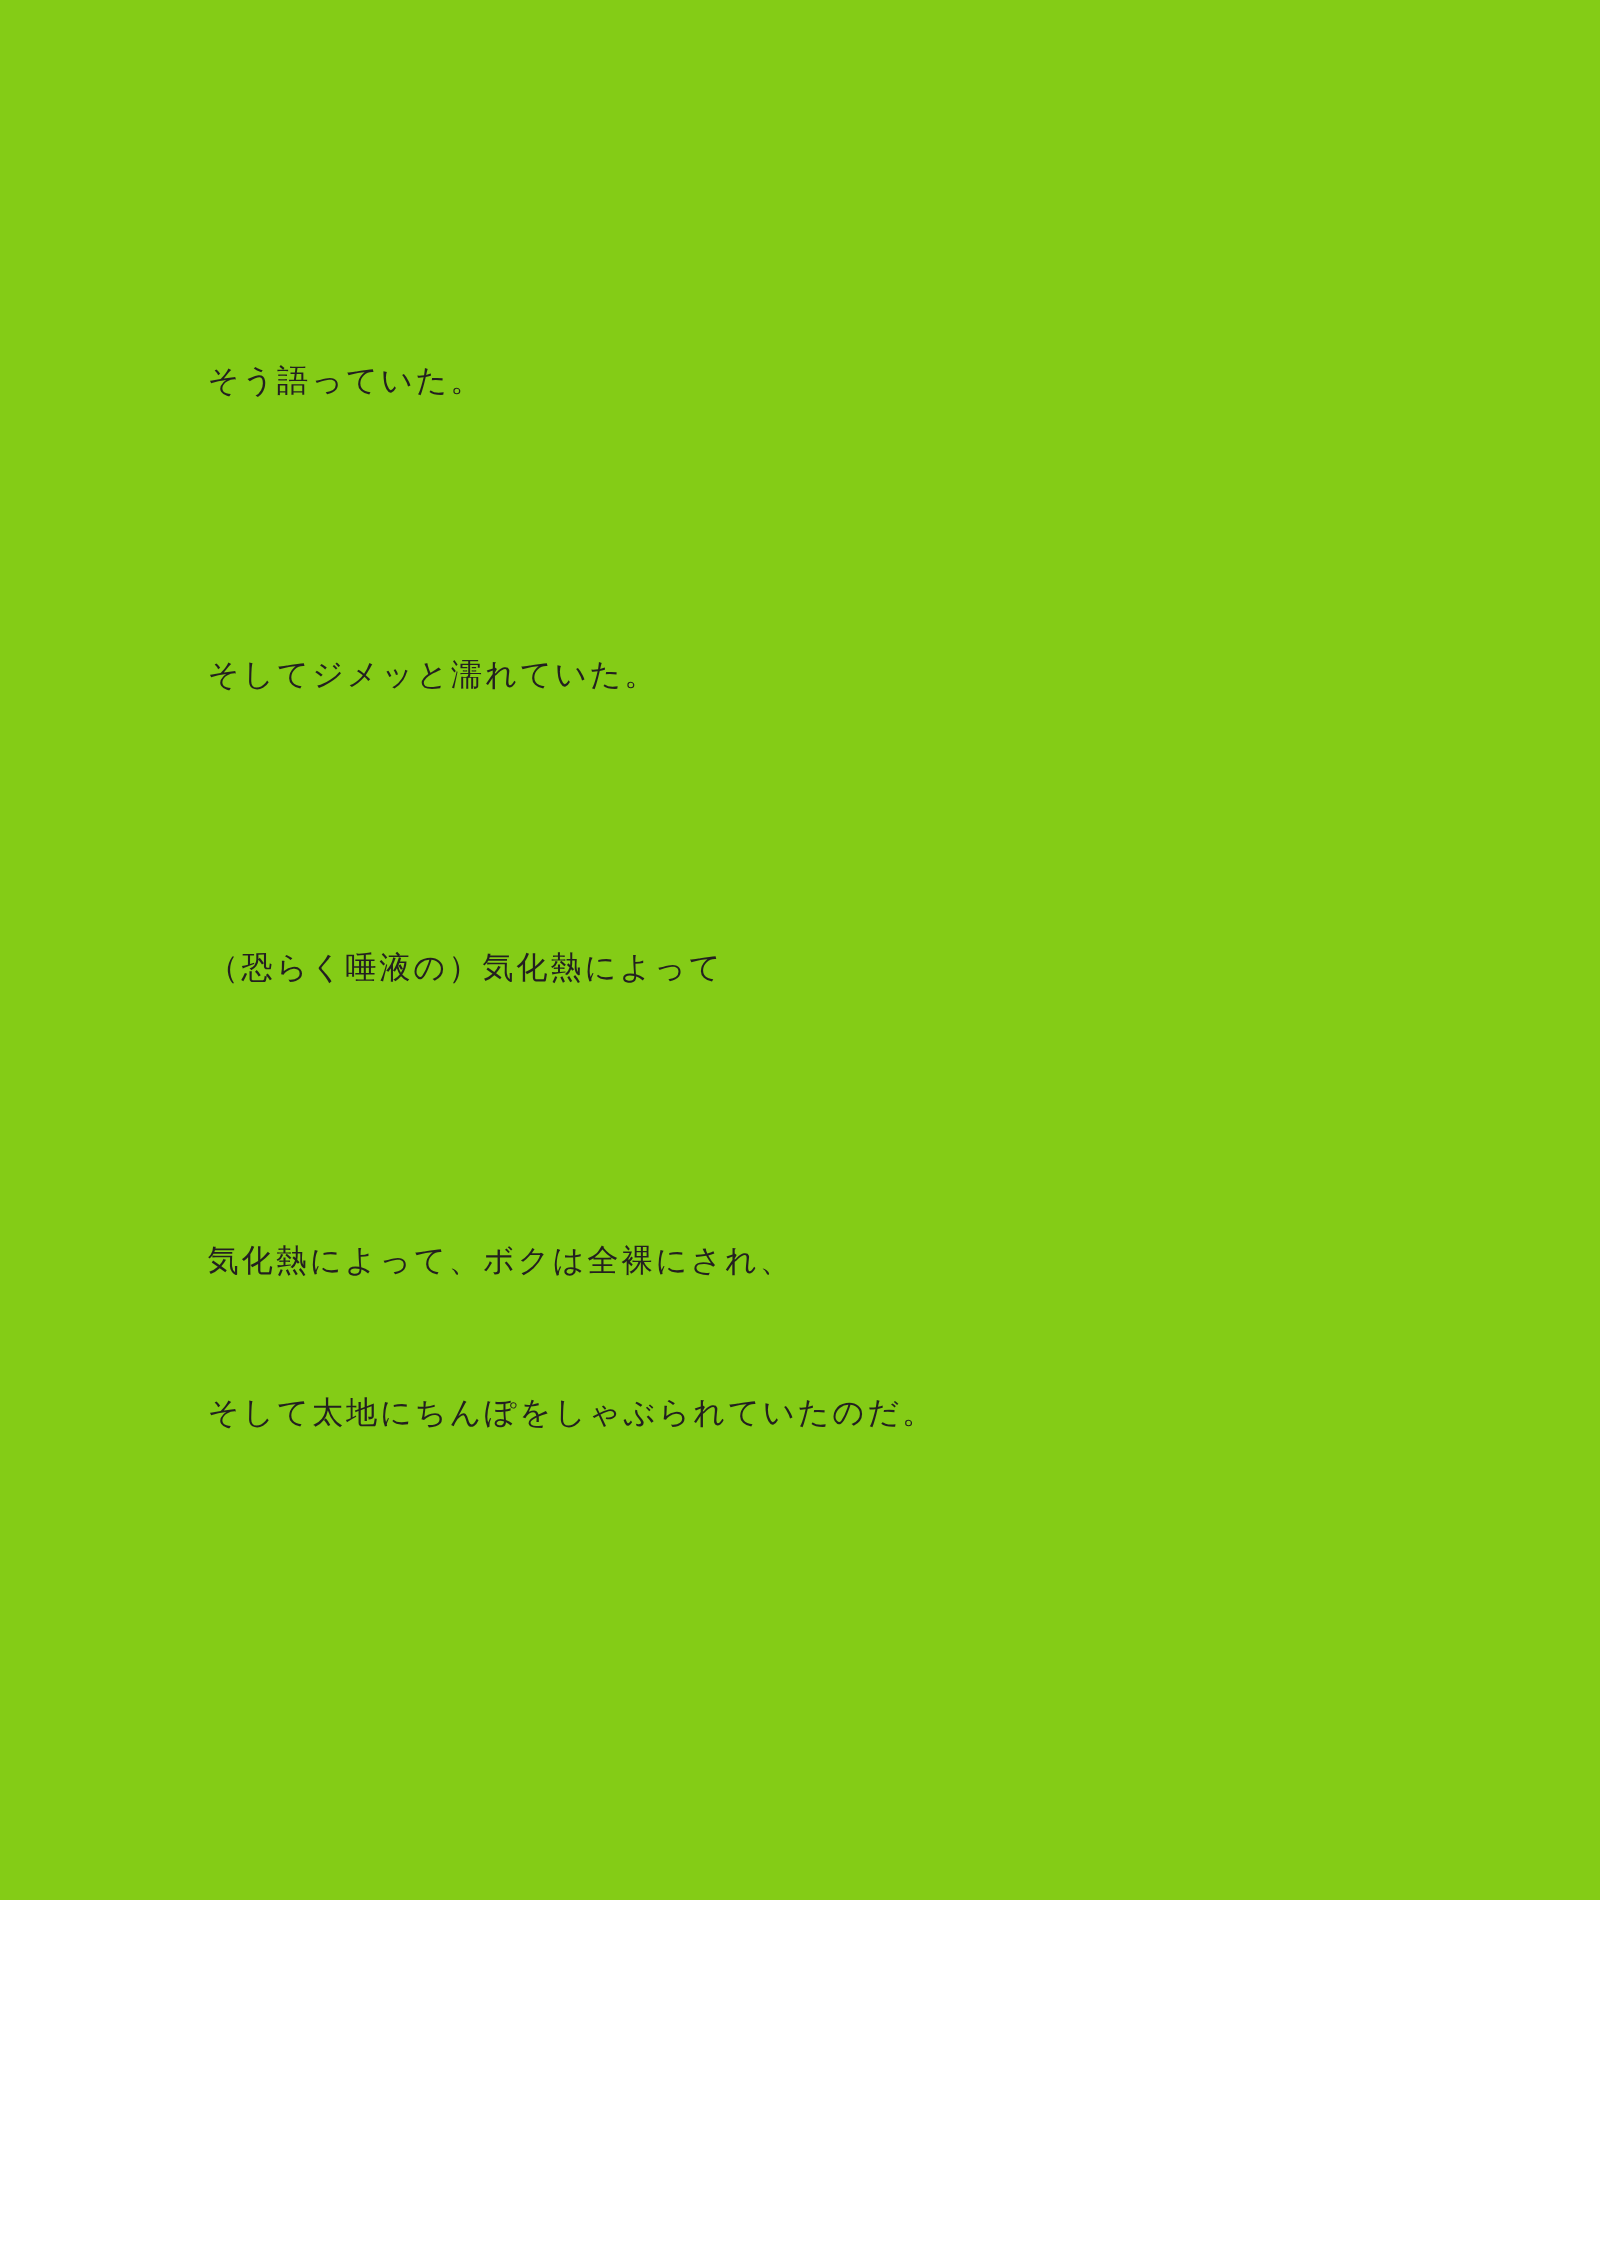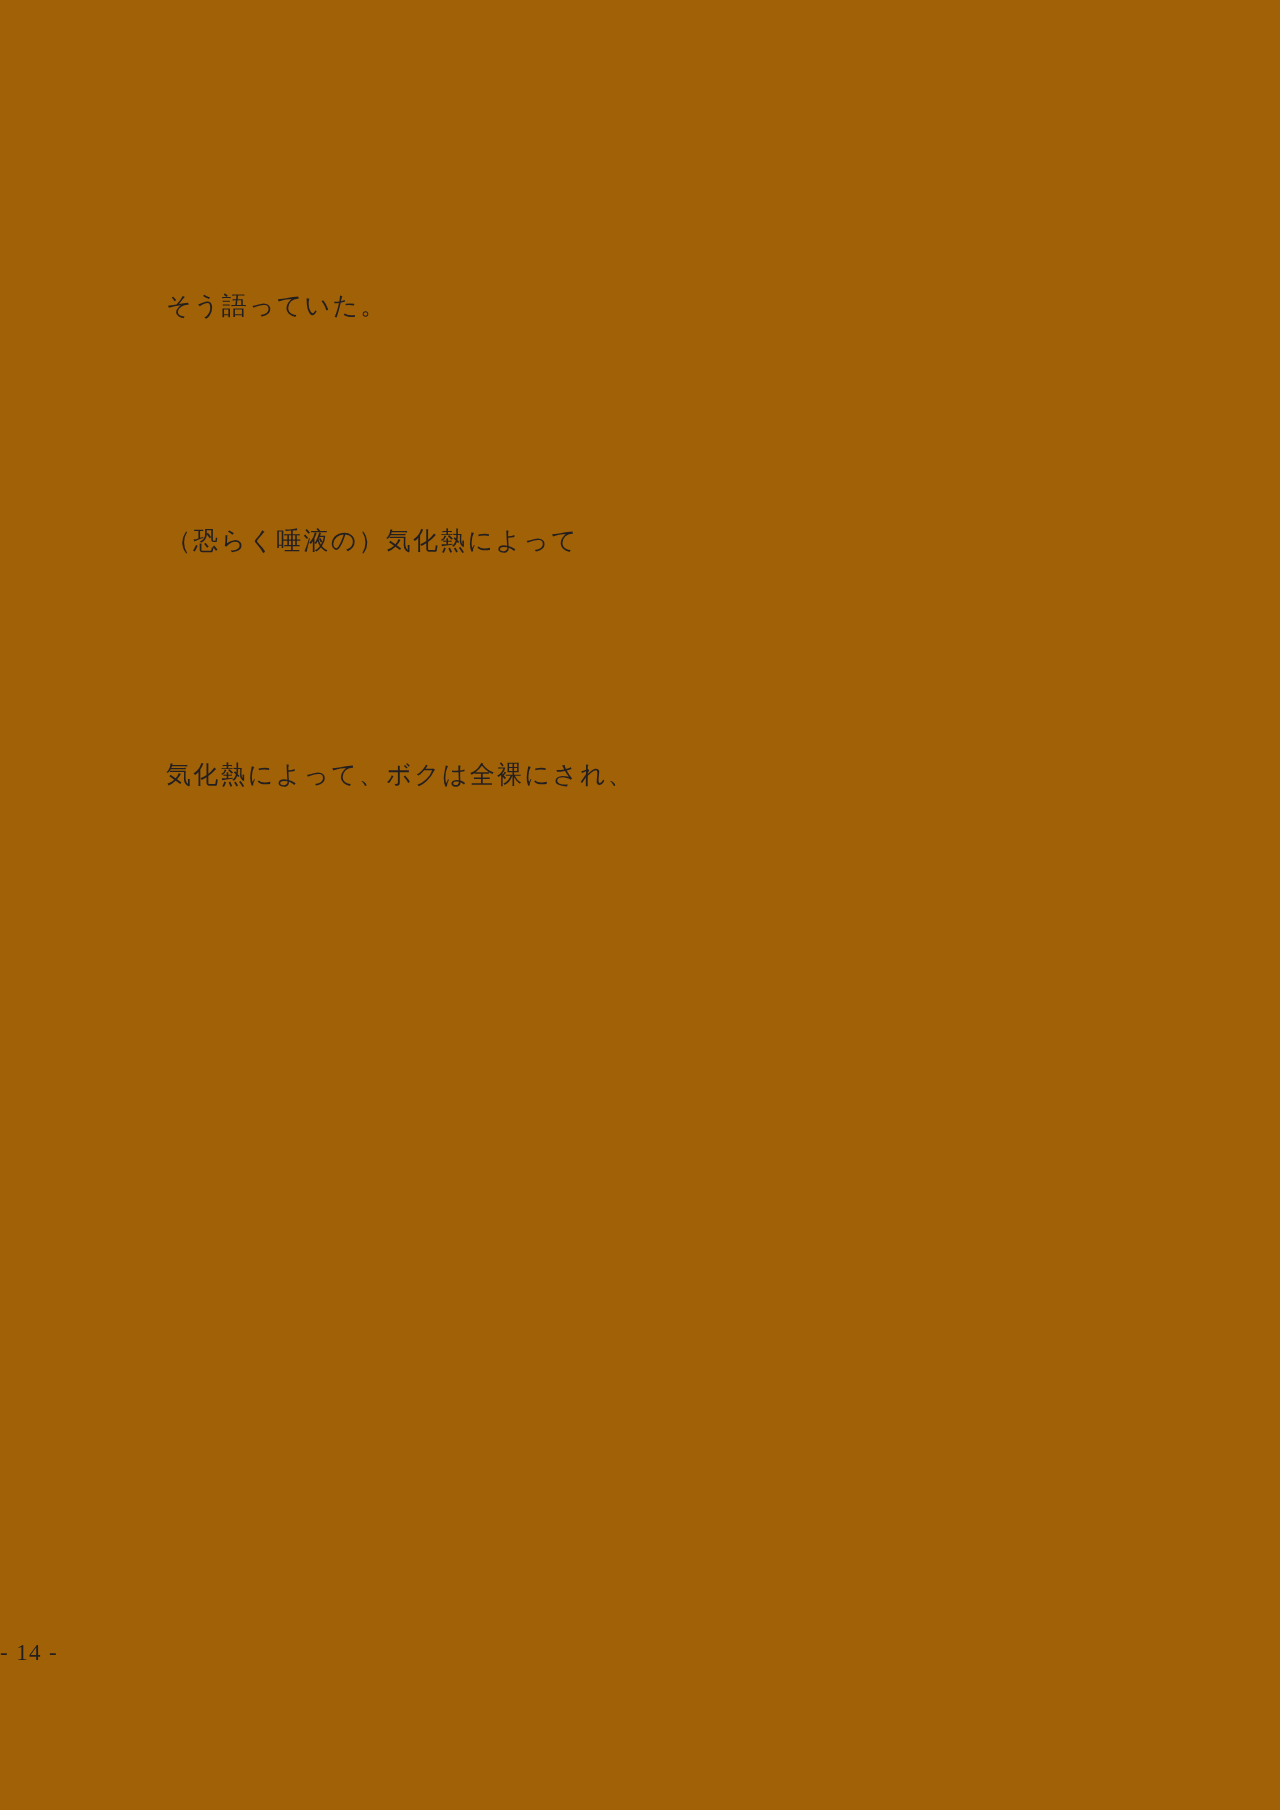--- a/index.html
+++ b/index.html
@@ -3,22 +3,22 @@
 <meta charset="utf-8">
 <style>
   html, body {
     margin: 0;
     padding: 0;
     background: #ffffff;
   }
   .page {
     position: relative;
     width: 1280px;
-    height: 1810px;
-    background: #a16207;
+    height: 1520px;
+    background: #84cc16;
     box-sizing: border-box;
     overflow: hidden;
   }
   .text-column {
     position: absolute;
     left: 166px;
     top: 205px;
     width: 880px;
   }
   .para {
@@ -50,27 +50,31 @@
 <body>
 
 <div class="page">
   <div class="text-column">
 
     <p class="para">
       <span class="line">そう語っていた。</span>
     </p>
 
 
+    <p class="para">
+      <span class="line">そしてジメッと濡れていた。</span>
+    </p>
 
     <p class="para">
       <span class="line">（恐らく唾液の）気化熱によって</span>
     </p>
 
     <p class="para">
       <span class="line">気化熱によって、ボクは全裸にされ、</span>
+      <span class="line">そして太地にちんぽをしゃぶられていたのだ。</span>
     </p>
 
     <p class="para">
       
     </p>
 
   </div>
 
   <div class="page-number">- 14 -</div>
 </div>

